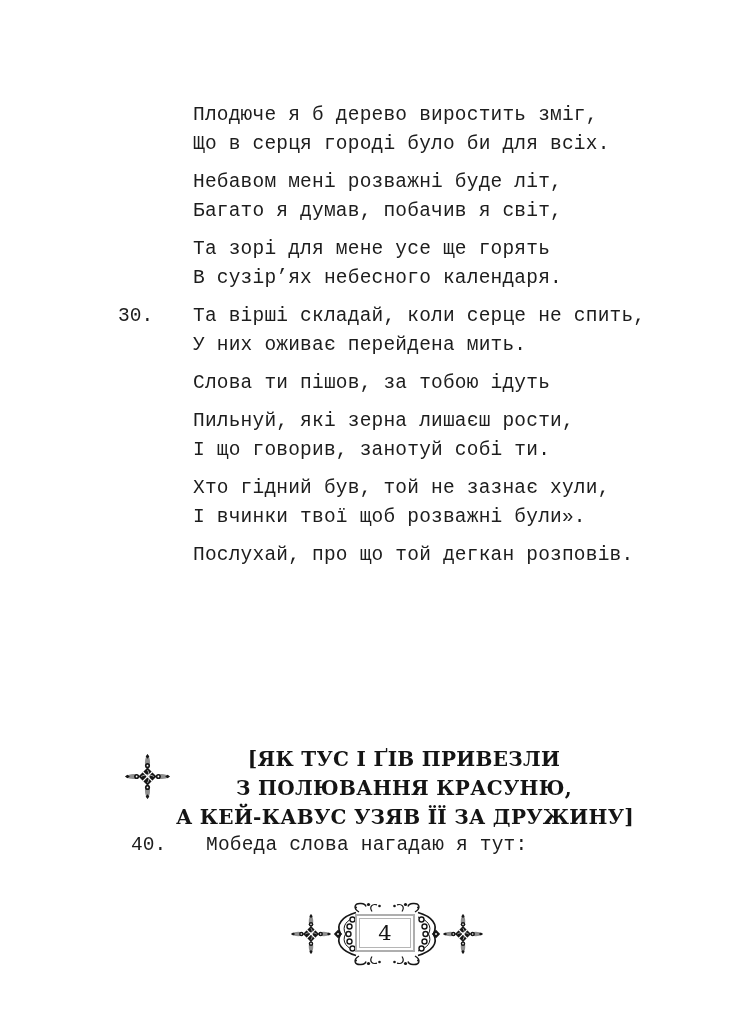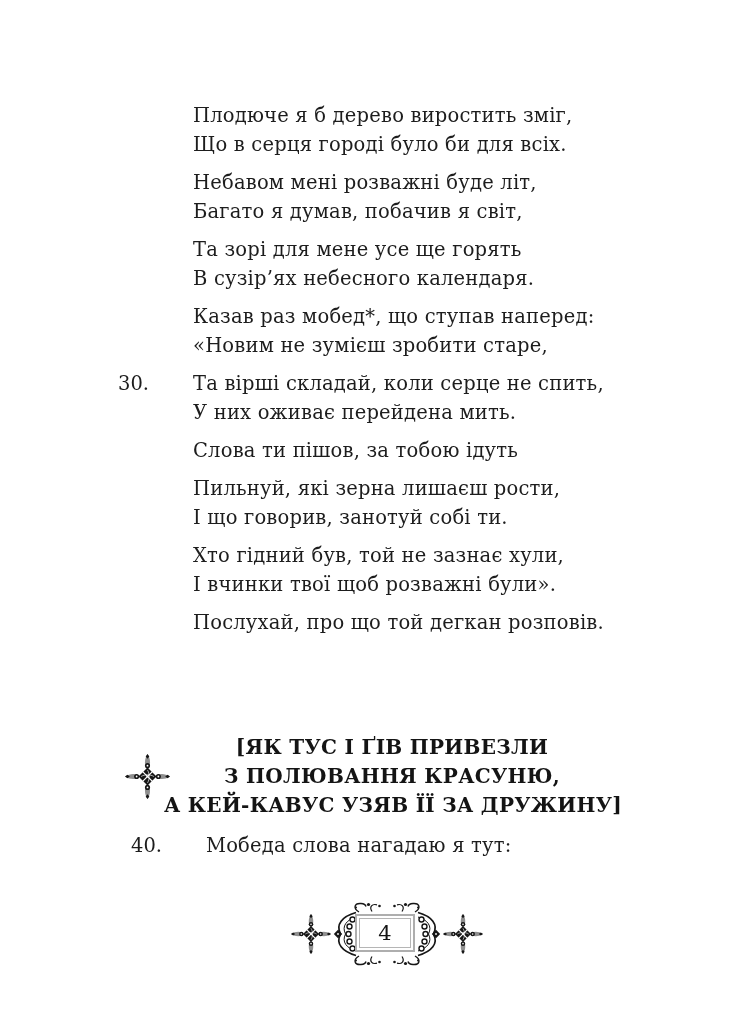--- a/index.html
+++ b/index.html
@@ -9,21 +9,21 @@
     height: 1034px;
     background: #ffffff;
     font-family: "DejaVu Serif", "Liberation Serif", serif;
     color: #1d1d1d;
     overflow: hidden;
   }
 
   
   .stanzas { position: absolute; left: 193px; top: 101px; }
   .stanzas-2 { position: absolute; left: 206px; top: 831px; }
-  .stanza { position: relative; margin: 0 4px 9px 0; }
+  .stanza { position: relative; margin: 0 4px 9px 0; font-family: Liberation Mono, monospace; }
   .vline {
     margin: 0;
     font-size: 19.5px;
     line-height: 29px;
     white-space: nowrap;
     letter-spacing: 0.2px;
   }
   .stanza-num {
     position: absolute;
     left: -75px;
@@ -31,21 +31,21 @@
     font-size: 19.5px;
     line-height: 29px;
   }
 
   
   .section-heading {
     position: absolute;
     left: 164px;
     top: 733px;
     width: 456px;
-    margin: 0;
+    margin: 12px;
     text-align: center;
     font-size: 20px;
     font-weight: bold;
     line-height: 29px;
     letter-spacing: 0.3px;
     color: #141414;
   }
   .section-heading .hline { display: block; white-space: nowrap; }
 
   
@@ -160,24 +160,20 @@
       <p class="vline">Плодюче я б дерево виростить зміг,</p>
       <p class="vline">Що в серця городі було би для всіх.</p>
     </div>
     <div class="stanza">
       <p class="vline">Небавом мені розважні буде літ,</p>
       <p class="vline">Багато я думав, побачив я світ,</p>
     </div>
     <div class="stanza">
       <p class="vline">Та зорі для мене усе ще горять</p>
       <p class="vline">В сузір’ях небесного календаря.</p>
-    </div>
-    <div class="stanza">
-      <p class="vline">Казав раз мобед*, що ступав наперед:</p>
-      <p class="vline">«Новим не зумієш зробити старе,</p>
     </div>
     <div class="stanza">
       <span class="stanza-num">30.</span>
       <p class="vline">Та вірші складай, коли серце не спить,</p>
       <p class="vline">У них оживає перейдена мить.</p>
     </div>
     <div class="stanza">
       <p class="vline">Слова ти пішов, за тобою ідуть</p>
     </div>
     <div class="stanza">

